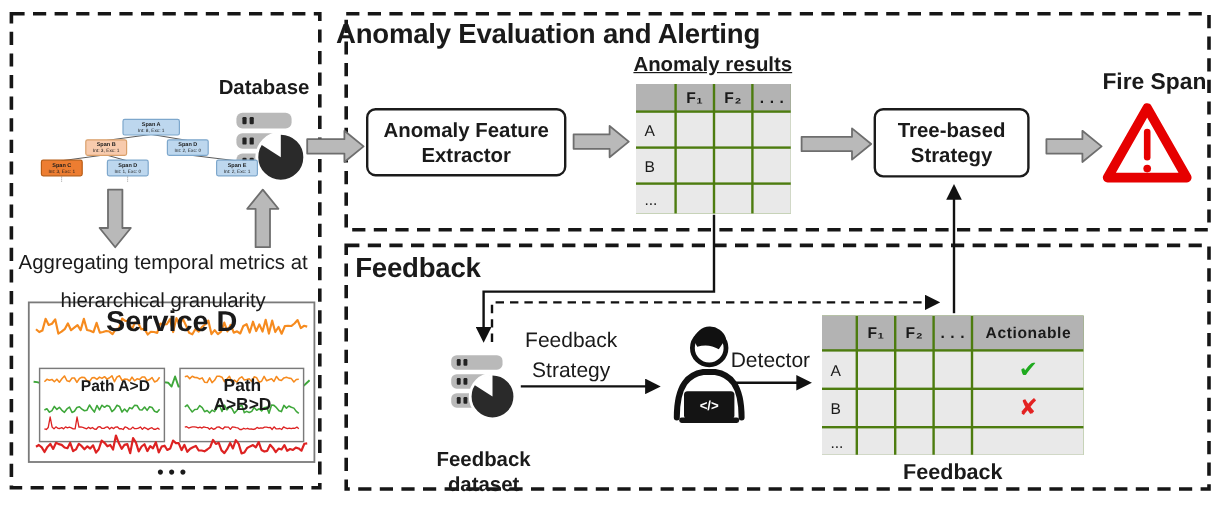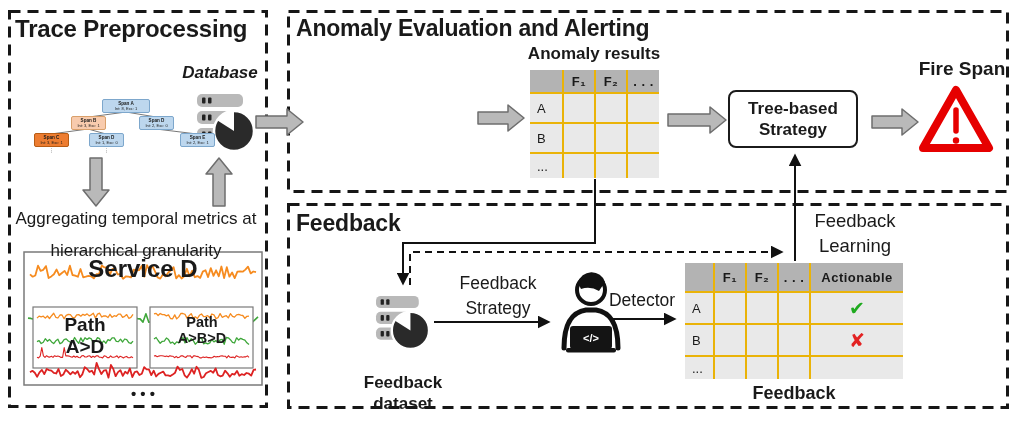--- a/index.html
+++ b/index.html
@@ -16,21 +16,21 @@
   .lbl{position:absolute;z-index:3;}
   .bold{font-weight:700;}
   .ctr{text-align:center;}
   .sec-title{font-size:23px;font-weight:700;letter-spacing:-0.2px;}
   .proc-box{position:absolute;z-index:3;background:#fff;border:2.5px solid #1b1b1b;border-radius:8px;
     display:flex;align-items:center;justify-content:center;text-align:center;
     font-weight:700;font-size:17px;line-height:21px;padding:2px 6px;box-sizing:border-box;}
   .arrowpoly{fill:var(--arrow-fill);stroke:var(--arrow-stroke);stroke-width:1.5;stroke-linejoin:round;}
   .dashedbox{fill:none;stroke:#161616;stroke-width:3;stroke-dasharray:11 7;}
   .conn{fill:none;stroke:#111;stroke-width:2;}
-  .tbl{position:absolute;z-index:3;display:grid;gap:2px;background:#eab308;}
+  .tbl{position:absolute;z-index:3;display:grid;gap:2px;background:#4d7c0f;}
   .hc{background:var(--table-header-bg);font-weight:700;font-size:13px;display:flex;
       align-items:center;justify-content:center;letter-spacing:0.5px;}
   .rc{background:var(--table-cell-bg);font-size:13px;display:flex;align-items:center;padding-left:7px;box-sizing:border-box;}
   .bc{background:var(--table-cell-bg);display:flex;align-items:center;justify-content:center;}
   .mark{font-size:19px;font-weight:700;line-height:1;}
   .check{color:var(--check-green);}
   .cross{color:var(--cross-red);}
   .span-node{position:absolute;z-index:3;border-radius:2px;border:0.6px solid #8a8a8a;
     text-align:center;line-height:1.2;padding:1px 0;box-sizing:border-box;}
   .sn-name{font-weight:700;font-size:4.6px;display:block;}
@@ -127,22 +127,21 @@
 
     <g stroke="#555" stroke-width="0.8">
       <line x1="126" y1="112" x2="89" y2="117"></line>
       <line x1="126" y1="112" x2="156" y2="117"></line>
       <line x1="88" y1="129" x2="51" y2="134"></line>
       <line x1="88" y1="129" x2="106" y2="134"></line>
       <line x1="156" y1="129" x2="197" y2="134"></line>
     </g>
   </svg>
 
-  <div class="lbl sec-title" style="left:15px;top:15px;font-size:24px;">Trace Preprocessing</div>
-  <div class="lbl bold ctr" style="left:172px;top:63px;width:96px;font-size:17px;font-style:italic;">Database</div>
+  <div class="lbl bold ctr" style="left:172px;top:63px;width:96px;font-size:17px;">Database</div>
   <div class="lbl ctr small-note" style="left:10px;top:203px;width:252px;">Aggregating temporal metrics at hierarchical granularity</div>
 
   <div class="span-node sn-blue" style="left:102px;top:99px;width:48px;">
     <span class="sn-name">Span A</span>
     <span class="sn-detail">Int: 8, Exc: 1</span>
   </div>
   <div class="span-node sn-ol" style="left:71px;top:116px;width:35px;">
     <span class="sn-name">Span B</span>
     <span class="sn-detail">Int: 3, Exc: 1</span>
   </div>
@@ -159,26 +158,29 @@
     <span class="sn-detail">Int: 1, Exc: 0</span>
   </div>
   <div class="span-node sn-blue" style="left:180px;top:133px;width:35px;">
     <span class="sn-name">Span E</span>
     <span class="sn-detail">Int: 2, Exc: 1</span>
   </div>
   <div class="sn-more" style="left:49px;top:148px;">⋮</div>
   <div class="sn-more" style="left:104px;top:148px;">⋮</div>
 
   <div class="lbl bold ctr" style="left:63px;top:255px;width:160px;font-size:24px;z-index:4;">Service D</div>
-  <div class="lbl bold ctr" style="left:45px;top:314px;width:80px;font-size:19px;z-index:4;">Path A&gt;D</div>
+  <div class="lbl bold ctr" style="left:45px;top:314px;width:80px;font-size:13px;z-index:4;text-align:right;">Path A&gt;D</div>
   <div class="lbl bold ctr" style="left:162px;top:314px;width:80px;font-size:14.5px;z-index:4;">Path A&gt;B&gt;D</div>
   <div class="lbl bold ctr" style="left:108px;top:385px;width:70px;font-size:15px;">• • •</div>
 
-  <div class="lbl sec-title" style="left:296px;top:15px;">Anomaly Evaluation and Alerting</div>
-  <div class="lbl bold ctr" style="left:519px;top:44px;width:150px;font-size:17px;">Anomaly results</div>
+  <div class="lbl sec-title" style="left:280px;top:15px;">Anomaly Evaluation and Alerting</div>
+  <div class="proc-box" style="left:305px;top:90px;width:167px;height:57px;">
+    <span>Anomaly Feature Extractor</span>
+  </div>
+  <div class="lbl bold ctr" style="left:519px;top:44px;width:150px;font-size:17px;text-decoration:underline;">Anomaly results</div>
 
   <div class="tbl" style="left:530px;top:70px;grid-template-columns:32px 30px 30px 31px;grid-template-rows:22px 28px 28px 24px;">
     <div class="hc"></div>
     <div class="hc">F₁</div>
     <div class="hc">F₂</div>
     <div class="hc">. . .</div>
     <div class="rc">A</div>
     <div class="bc"></div>
       <div class="bc"></div>
       <div class="bc"></div>
@@ -191,23 +193,22 @@
       <div class="bc"></div>
       <div class="bc"></div>
   </div>
 
   <div class="proc-box" style="left:728px;top:90px;width:130px;height:58px;">
     <span>Tree-based Strategy</span>
   </div>
   <div class="lbl fire-label ctr" style="left:916px;top:58px;width:92px;">Fire Span</div>
 
   <div class="lbl sec-title" style="left:296px;top:210px;">Feedback</div>
-  <div class="lbl ctr" style="left:448px;top:271px;width:100px;font-size:17.5px;line-height:25px;">Feedback Strategy</div>
+  <div class="lbl ctr" style="left:426px;top:271px;width:100px;font-size:17.5px;line-height:25px;">Feedback Strategy</div>
   <div class="lbl ctr" style="left:600px;top:290px;width:84px;font-size:17.5px;">Detector</div>
-  <div class="lbl ctr" style="left:800px;top:208px;width:110px;font-size:18.5px;line-height:25px;">Feedback Learning</div>
   <div class="lbl bold ctr" style="left:357px;top:372px;width:92px;font-size:17px;line-height:21px;">Feedback dataset</div>
 
   <div class="tbl" style="left:685px;top:263px;grid-template-columns:28px 30px 30px 30px 92px;grid-template-rows:28px 30px 30px 22px;">
     <div class="hc"></div>
     <div class="hc">F₁</div>
     <div class="hc">F₂</div>
     <div class="hc">. . .</div>
     <div class="hc">Actionable</div>
     <div class="rc">A</div>
     <div class="bc"></div>

